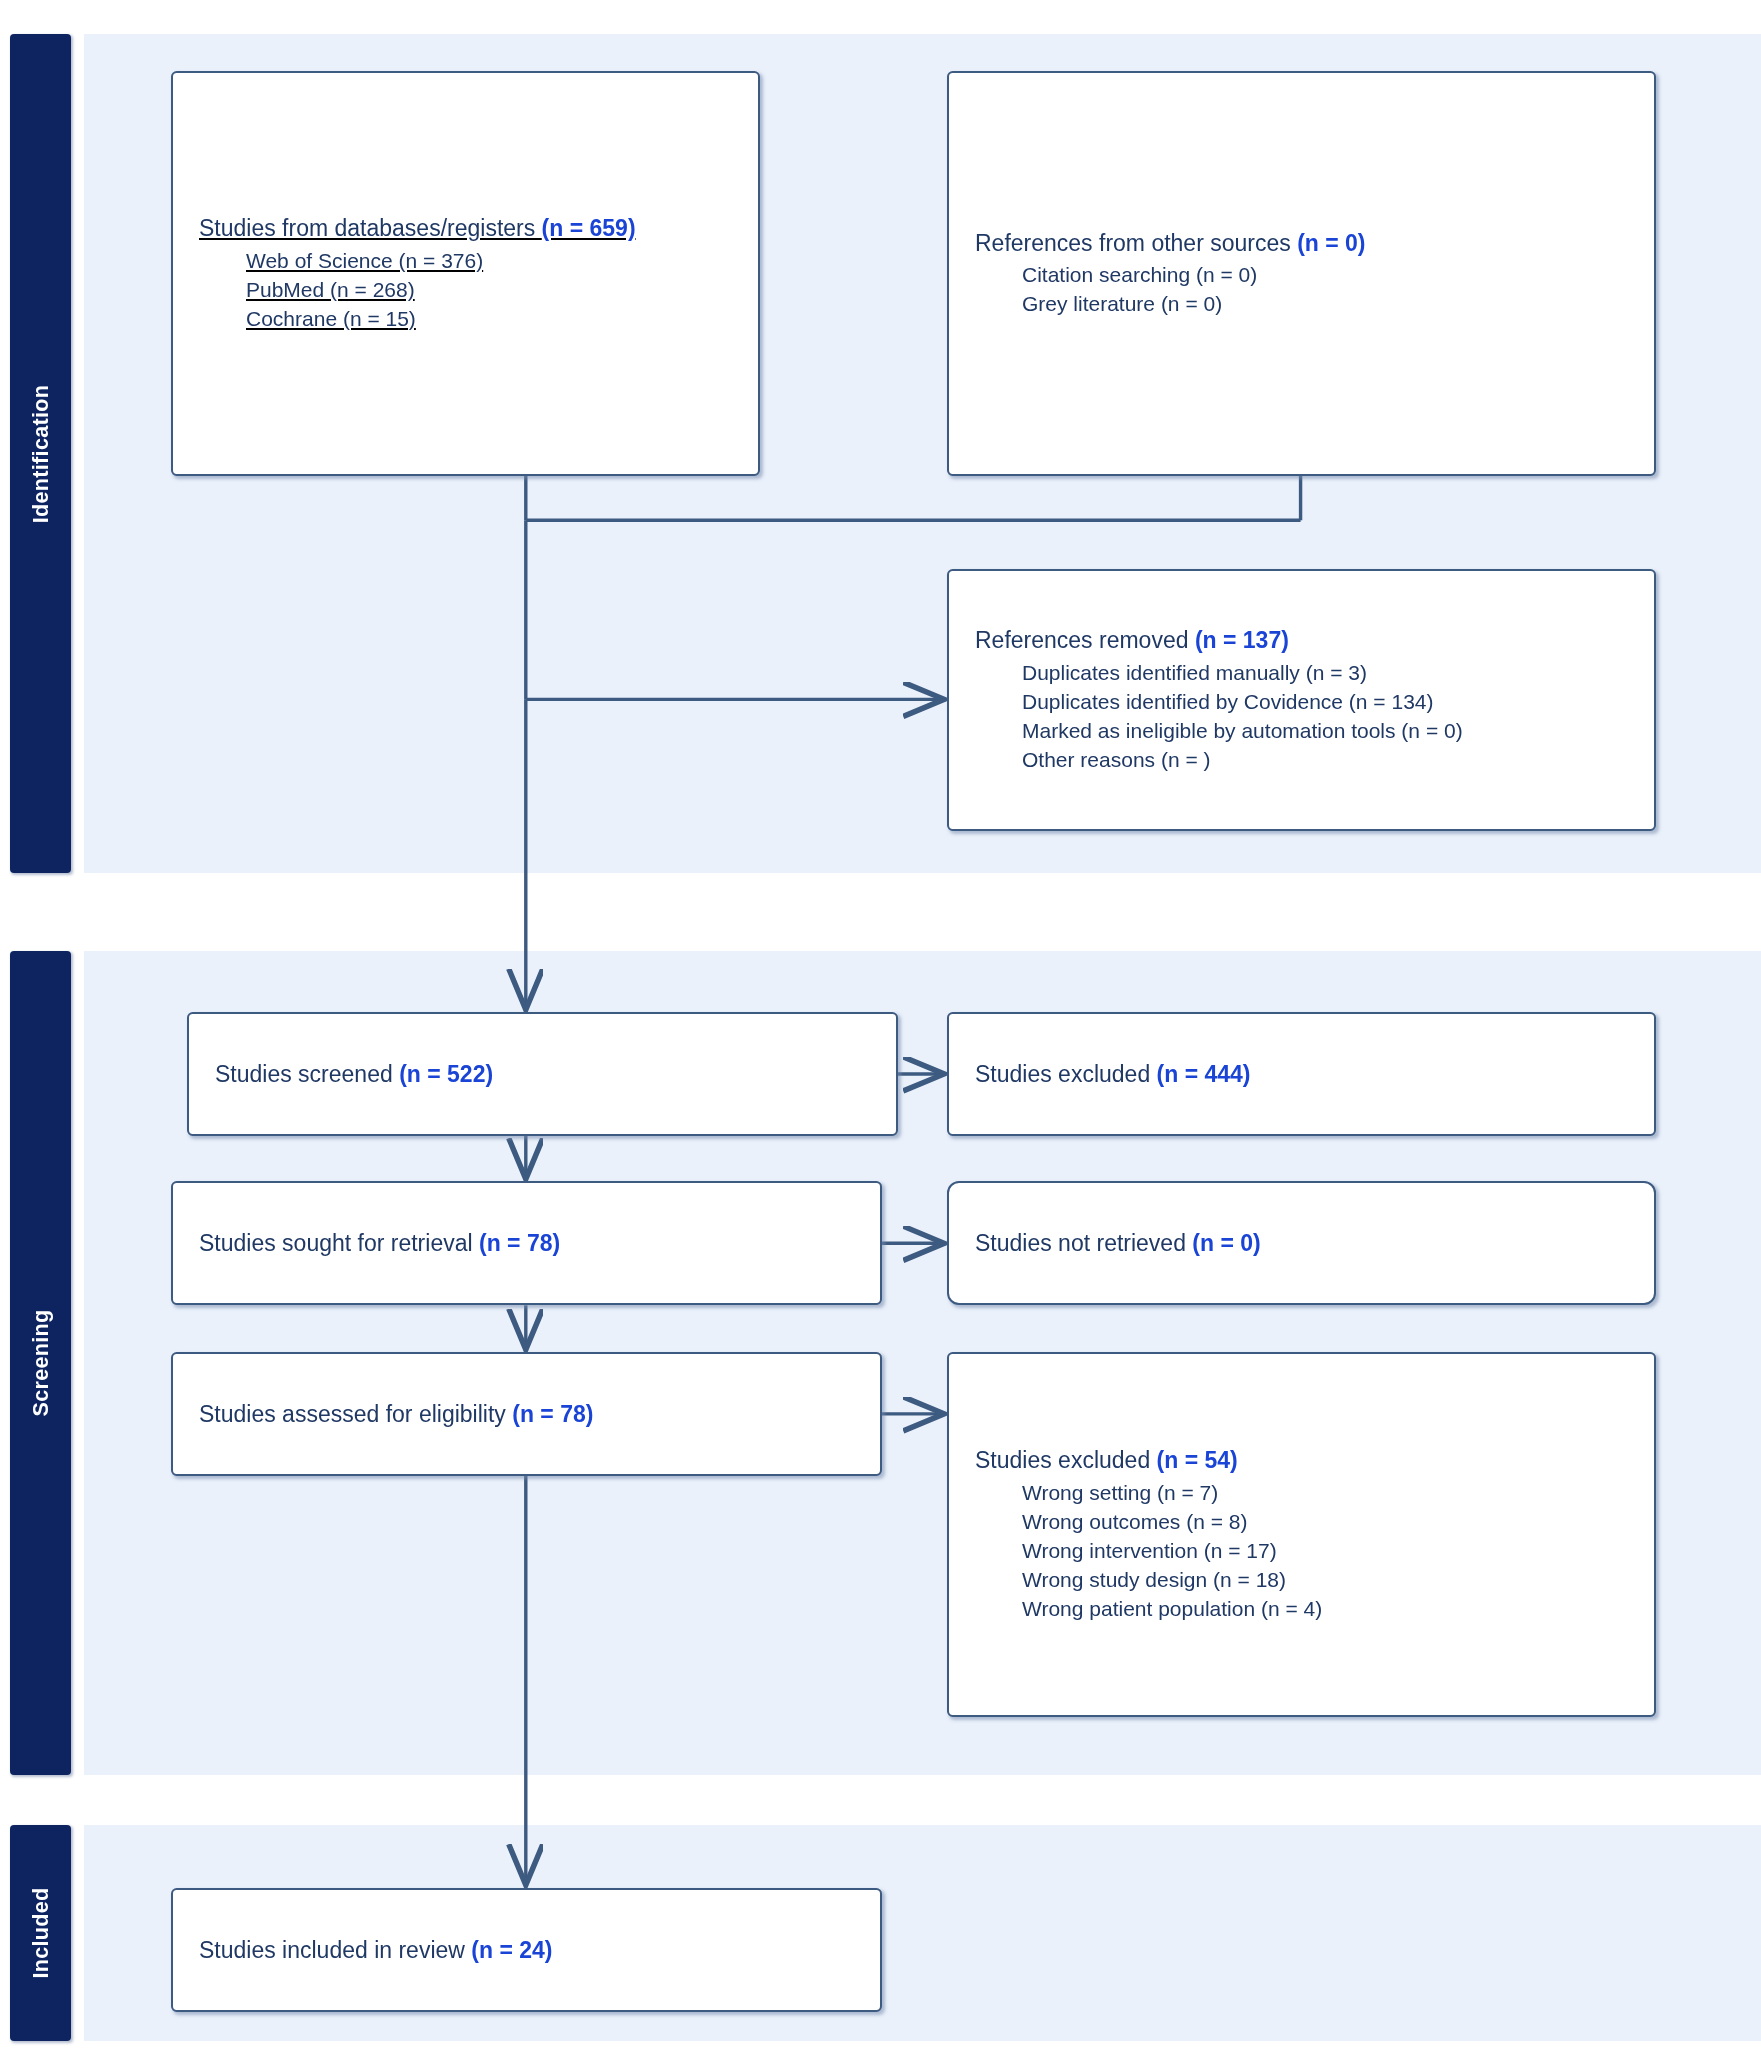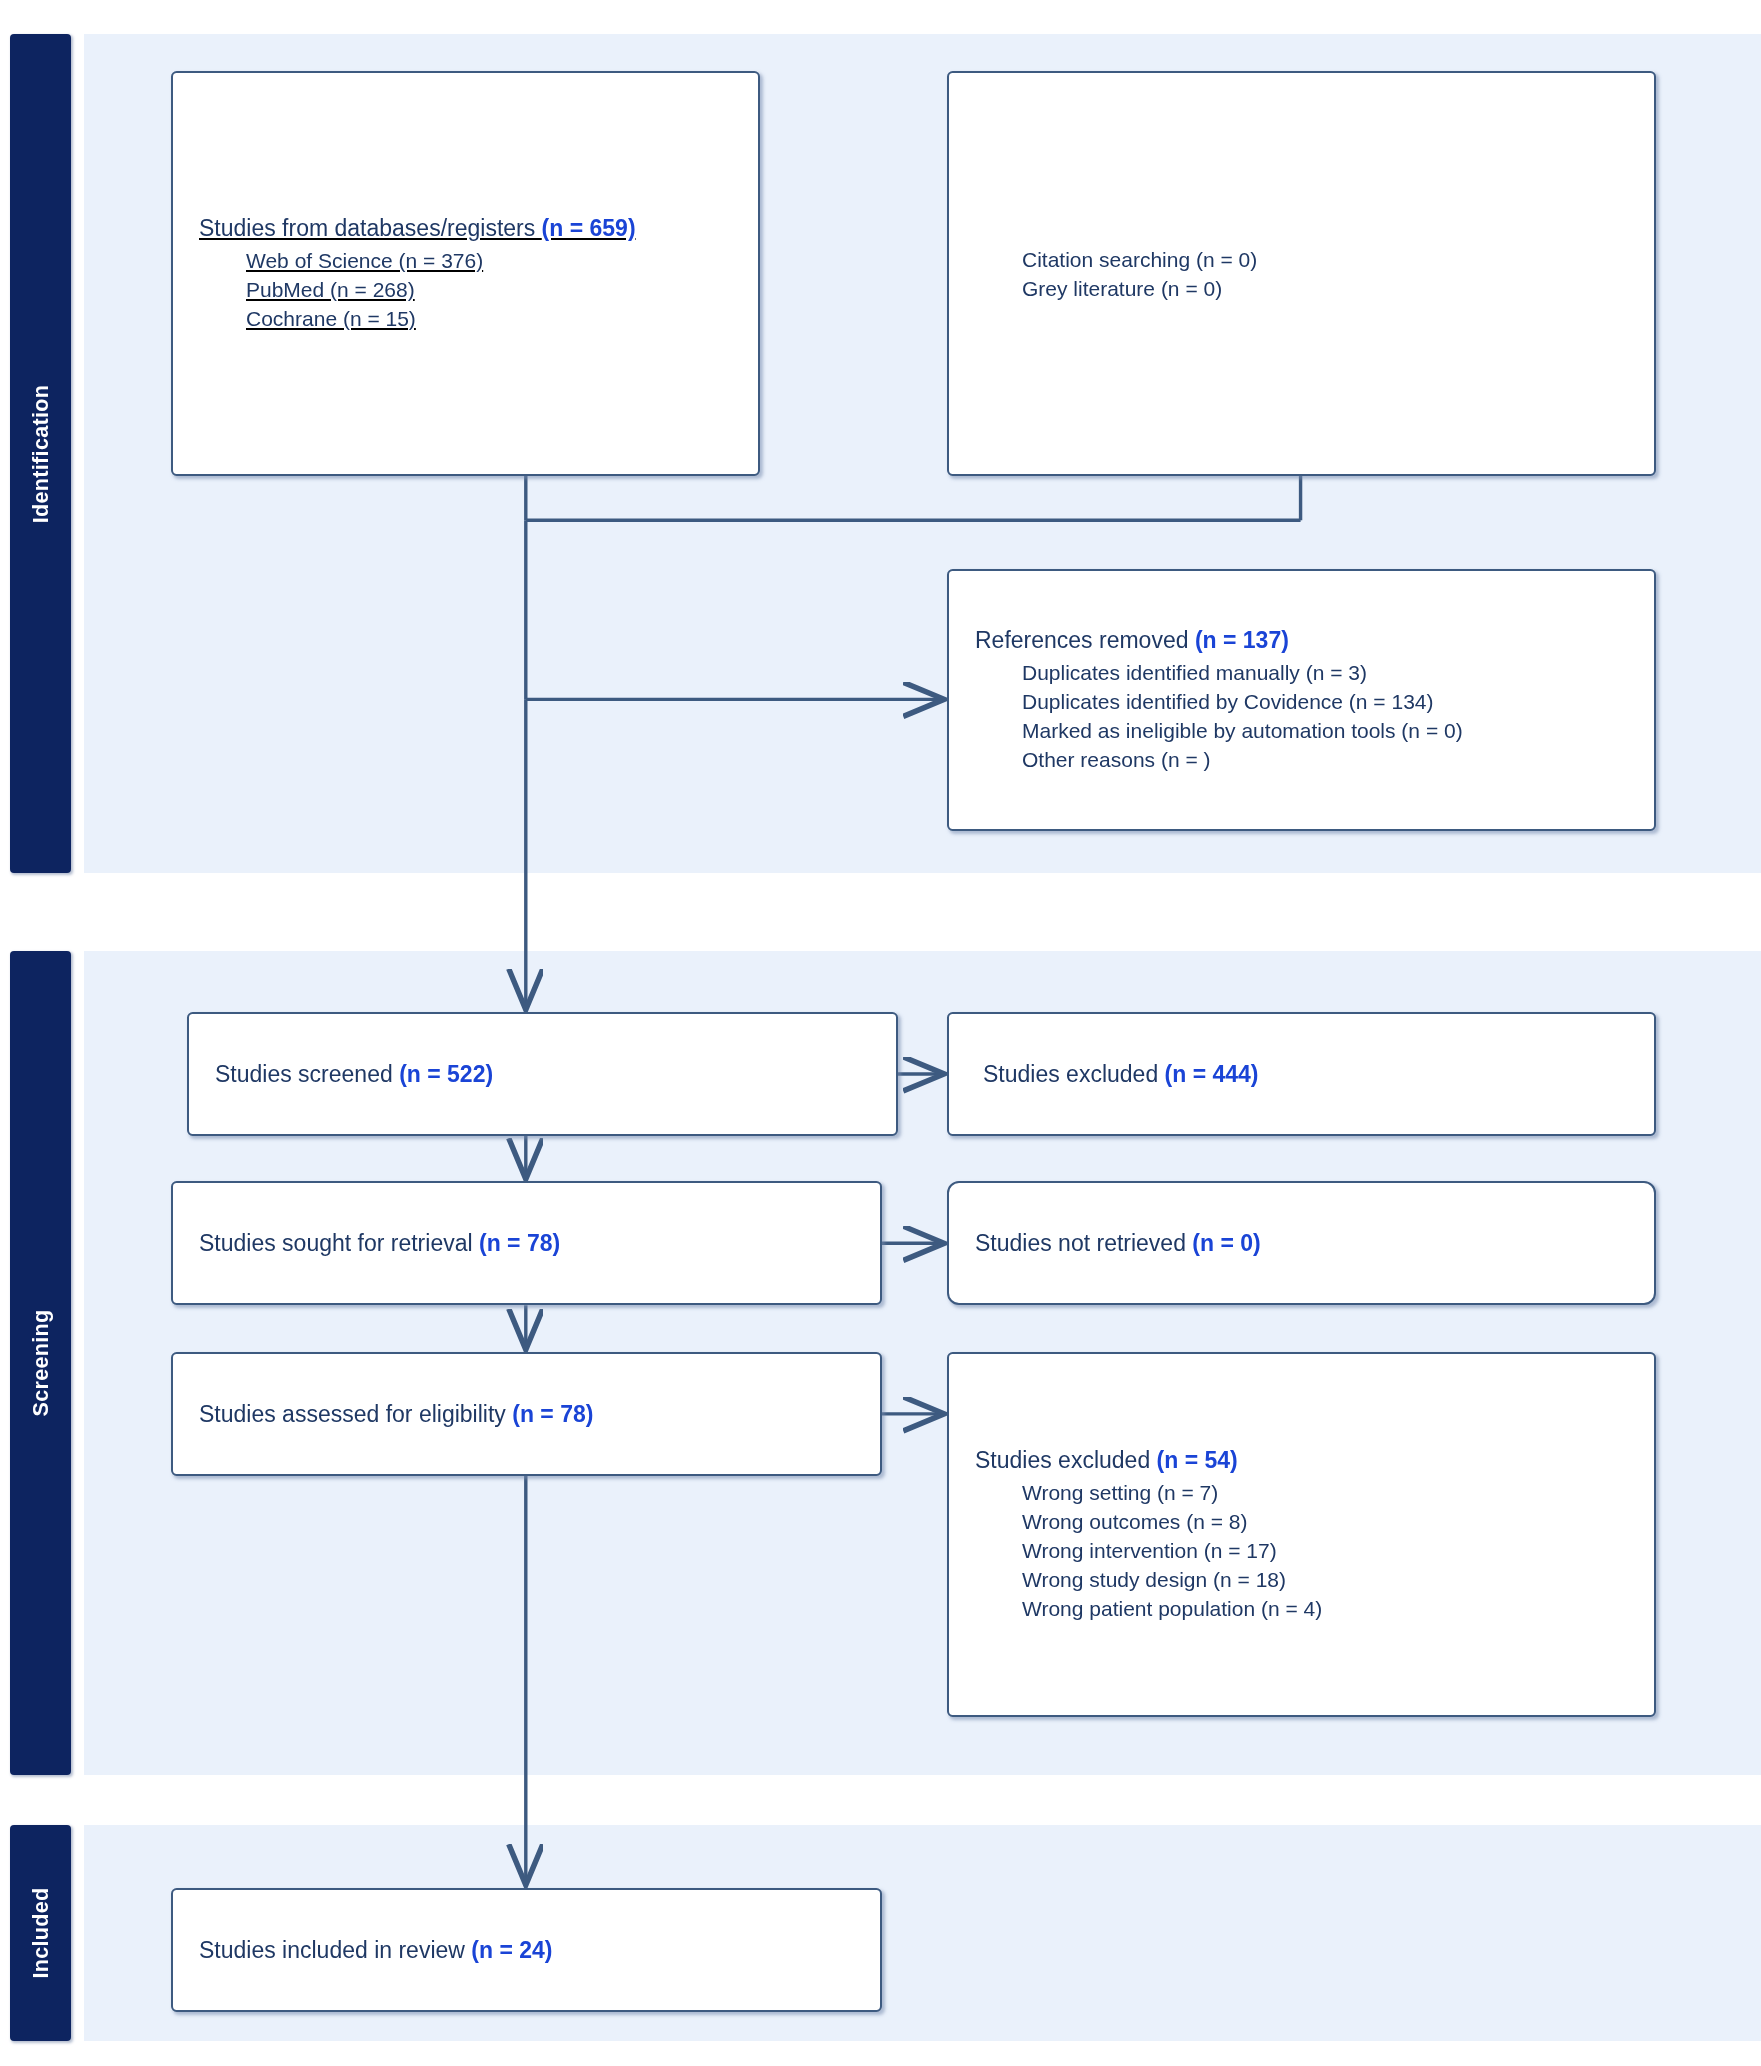--- a/index.html
+++ b/index.html
@@ -92,21 +92,21 @@
     padding-left: 47px;
     white-space: nowrap;
   }
 
   
   #box-databases   { left: 171px;  top: 71px;  width: 589px; height: 405px; text-decoration: underline; }
   #box-other-src   { left: 947px; top: 71px;  width: 709px; height: 405px; }
   #box-removed     { left: 947px; top: 569px; width: 709px; height: 262px; }
 
   #box-screened    { left: 171px;  top: 1012px; width: 711px; height: 124px; margin-left: 16px; }
-  #box-excluded-1  { left: 947px; top: 1012px; width: 709px; height: 124px; padding-left: 8px; }
+  #box-excluded-1  { left: 947px; top: 1012px; width: 709px; height: 124px; }
   #box-sought      { left: 171px;  top: 1181px; width: 711px; height: 124px; }
   #box-notretr     { left: 947px; top: 1181px; width: 709px; height: 124px; border-radius: 12px; }
   #box-assessed    { left: 171px;  top: 1352px; width: 711px; height: 124px; }
   #box-excluded-2  { left: 947px; top: 1352px; width: 709px; height: 365px; }
 
   #box-included    { left: 171px;  top: 1888px; width: 711px; height: 124px; }
 
   
   #wires {
     position: absolute;
@@ -177,20 +177,23 @@
       <ul class="sublist">
         <li>Web of Science (n = 376)</li>
         <li>PubMed (n = 268)</li>
         <li>Cochrane (n = 15)</li>
       </ul>
     </div>
   </div>
 
   <div class="box" id="box-other-src">
     <div class="box-inner">
+      <div class="headline">
+        <span>References from other sources </span><span class="count">(n = 0)</span>
+      </div>
       <ul class="sublist">
         <li>Citation searching (n = 0)</li>
         <li>Grey literature (n = 0)</li>
       </ul>
     </div>
   </div>
 
   <div class="box" id="box-removed">
     <div class="box-inner">
       <div class="headline">

